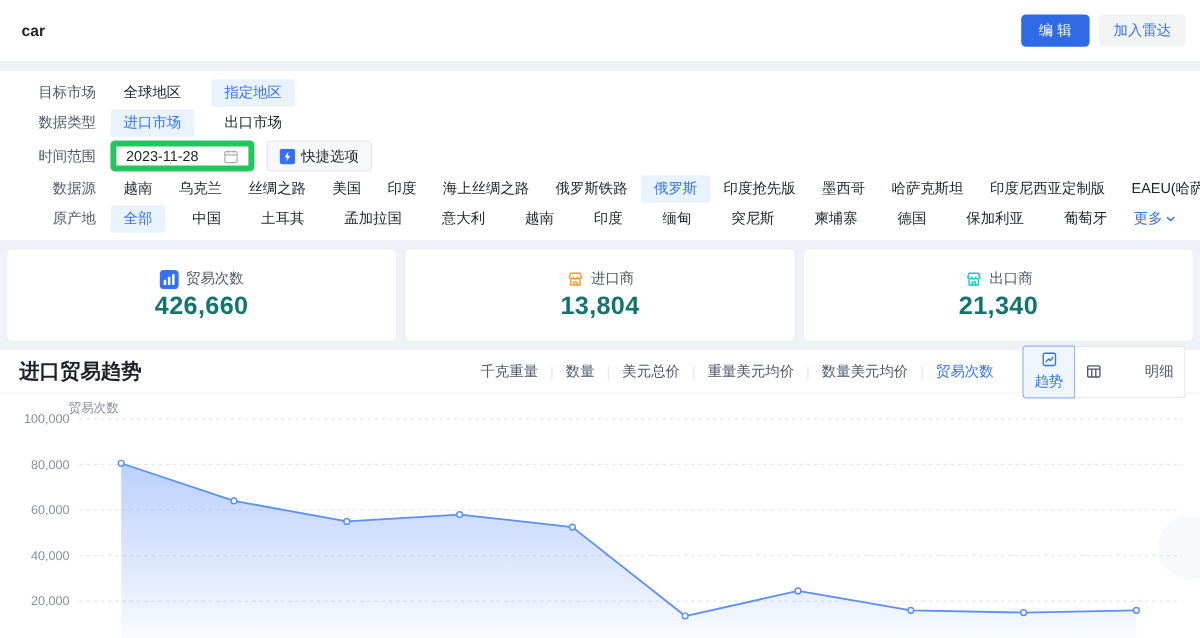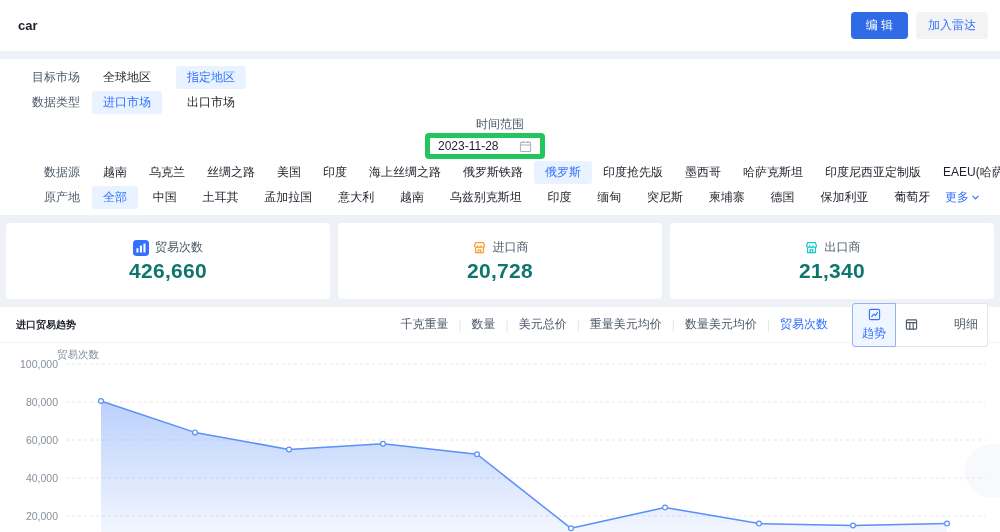--- a/index.html
+++ b/index.html
@@ -13,21 +13,21 @@
             justify-content:space-between; padding:0 12px 0 18px; }
   .page-title { font-size:13px; font-weight:bold; color:#1d2129; }
   .topbar-actions { display:flex; gap:8px; }
   .btn-primary { background:#2f6be6; color:#fff; border:none; border-radius:4px;
                  padding:5px 15px; font-size:12px; cursor:pointer; font-family:inherit; }
   .btn-light { background:#f2f3f5; color:#3370ff; border:none; border-radius:4px;
                padding:5px 12px; font-size:12px; cursor:pointer; font-family:inherit; }
   
   .filter-panel { background:#fff; margin-top:8px; padding:7px 20px 4px 0; }
   .filter-row { display:flex; align-items:center; margin-bottom:2px; min-height:22px; }
-  .filter-row.date-row { min-height:28px;flex-direction:column; }
+  .filter-row.date-row { min-height:28px; }
   .filter-label { width:80px; flex:none; text-align:right; color:#4e5969; margin-right:12px; }
   .filter-options { display:flex; align-items:center; flex:1; flex-wrap:nowrap; }
   .filter-row.spread .filter-options { justify-content:space-between; }
   .filter-opt { padding:3px 11px; border-radius:3px; color:#1d2129; cursor:pointer; white-space:nowrap; }
   .filter-row:not(.spread) .filter-opt { margin-right:14px; }
   .filter-opt.selected { background:#e8f3ff; color:#3370ff; }
   .more-link { color:#3370ff; cursor:pointer; display:flex; align-items:center; gap:2px; white-space:nowrap; }
   .date-input { display:flex; align-items:center; justify-content:space-between;
                 width:120px; height:26px; border:5px solid #22c55e; border-radius:4px;
                 padding:0 8px; margin-right:10px; background:#fff; cursor:pointer; }
@@ -38,21 +38,21 @@
   
   .cards { display:flex; gap:8px; margin:8px 6px 0; }
   .card { flex:1; height:76px; background:#fff; border-radius:4px;
           display:flex; flex-direction:column; align-items:center; justify-content:center; }
   .card-top { display:flex; align-items:center; gap:6px; color:#4e5969; font-size:12px; }
   .card-value { font-size:21px; font-weight:bold; color:#0f766e; margin-top:3px; letter-spacing:.3px; }
   
   .chart-panel { background:#fff; margin-top:8px; height:268px; }
   .chart-header { height:36px; display:flex; align-items:center; justify-content:space-between;
                   padding:0 12px 0 16px; border-bottom:1px solid #f2f3f5; }
-  .chart-title { font-size:10px; font-weight:bold; color:#1d2129; }
+  .chart-title { font-size:17px; font-weight:bold; color:#1d2129; }
   .chart-controls { display:flex; align-items:center; }
   .metrics { display:flex; align-items:center; color:#4e5969; }
   .metric { padding:0 10px; cursor:pointer; white-space:nowrap; }
   .metric.selected { color:#3370ff; }
   .metric-sep { color:#e5e6eb; }
   .view-group { display:flex; margin-left:14px; }
   .view-btn { display:flex; align-items:center; gap:4px; padding:4px 9px; font-size:12px;
               background:#fff; border:1px solid #e5e6eb; color:#4e5969; cursor:pointer;
               font-family:inherit; }
   .view-btn:first-child { border-radius:3px 0 0 3px; }
@@ -91,20 +91,29 @@
     <div class="filter-options">
       <div class="date-input">
         <span>2023-11-28</span>
         <span class="icon">
             <svg viewBox="0 0 14 14" width="13" height="13" fill="none" stroke="#a9aeb8" stroke-width="1.1">
               <rect x="1.5" y="2.5" width="11" height="10" rx="1"></rect>
               <path d="M1.5 5.5 H12.5 M4.5 1.2 V3.6 M9.5 1.2 V3.6"></path>
             </svg>
           </span>
       </div>
+      <button class="quick-btn">
+        <span class="icon">
+            <svg viewBox="0 0 14 14" width="13" height="13">
+              <rect width="14" height="14" rx="2.5" fill="#3370ff"></rect>
+              <path d="M7.9 2.4 L4.4 7.7 H6.7 L6.1 11.6 L9.6 6.3 H7.3 Z" fill="#fff"></path>
+            </svg>
+          </span>
+        <span>快捷选项</span>
+      </button>
     </div>
   </div>
   <div class="filter-row spread">
     <div class="filter-label">数据源</div>
     <div class="filter-options" id="opts-source">
         <span class="filter-opt">越南</span>
         <span class="filter-opt">乌克兰</span>
         <span class="filter-opt">丝绸之路</span>
         <span class="filter-opt">美国</span>
         <span class="filter-opt">印度</span>
@@ -120,21 +129,20 @@
   </div>
   <div class="filter-row spread">
     <div class="filter-label">原产地</div>
     <div class="filter-options" id="opts-origin">
         <span class="filter-opt selected">全部</span>
         <span class="filter-opt">中国</span>
         <span class="filter-opt">土耳其</span>
         <span class="filter-opt">孟加拉国</span>
         <span class="filter-opt">意大利</span>
         <span class="filter-opt">越南</span>
-        <span class="filter-opt">乌兹别克斯坦</span>
         <span class="filter-opt">印度</span>
         <span class="filter-opt">缅甸</span>
         <span class="filter-opt">突尼斯</span>
         <span class="filter-opt">柬埔寨</span>
         <span class="filter-opt">德国</span>
         <span class="filter-opt">保加利亚</span>
         <span class="filter-opt">葡萄牙</span>
         <span class="more-link">
           <span>更多</span>
           <span class="icon">
@@ -167,21 +175,21 @@
         <span class="icon">
           <svg viewBox="0 0 16 16" width="15" height="15" fill="none" stroke="#ff9a2e" stroke-width="1.3" stroke-linecap="round" stroke-linejoin="round">
             <path d="M2.8 6.2 L3.8 2.8 H12.2 L13.2 6.2"></path>
             <path d="M2.8 6.2 a1.75 1.75 0 0 0 3.5 0 a1.75 1.75 0 0 0 3.5 0 a1.75 1.75 0 0 0 3.5 0"></path>
             <path d="M3.8 9 V13.4 H12.2 V9"></path>
             <path d="M6.6 13.4 V10.6 H9.4 V13.4"></path>
           </svg>
         </span>
         <span>进口商</span>
       </div>
-      <div class="card-value">20,728</div>
+      <div class="card-value">13,804</div>
     </div>
     <div class="card">
       <div class="card-top">
         <span class="icon">
           <svg viewBox="0 0 16 16" width="15" height="15" fill="none" stroke="#14c9c9" stroke-width="1.3" stroke-linecap="round" stroke-linejoin="round">
             <path d="M2.8 6.2 L3.8 2.8 H12.2 L13.2 6.2"></path>
             <path d="M2.8 6.2 a1.75 1.75 0 0 0 3.5 0 a1.75 1.75 0 0 0 3.5 0 a1.75 1.75 0 0 0 3.5 0"></path>
             <path d="M3.8 9 V13.4 H12.2 V9"></path>
             <path d="M6.6 13.4 V10.6 H9.4 V13.4"></path>
           </svg>

